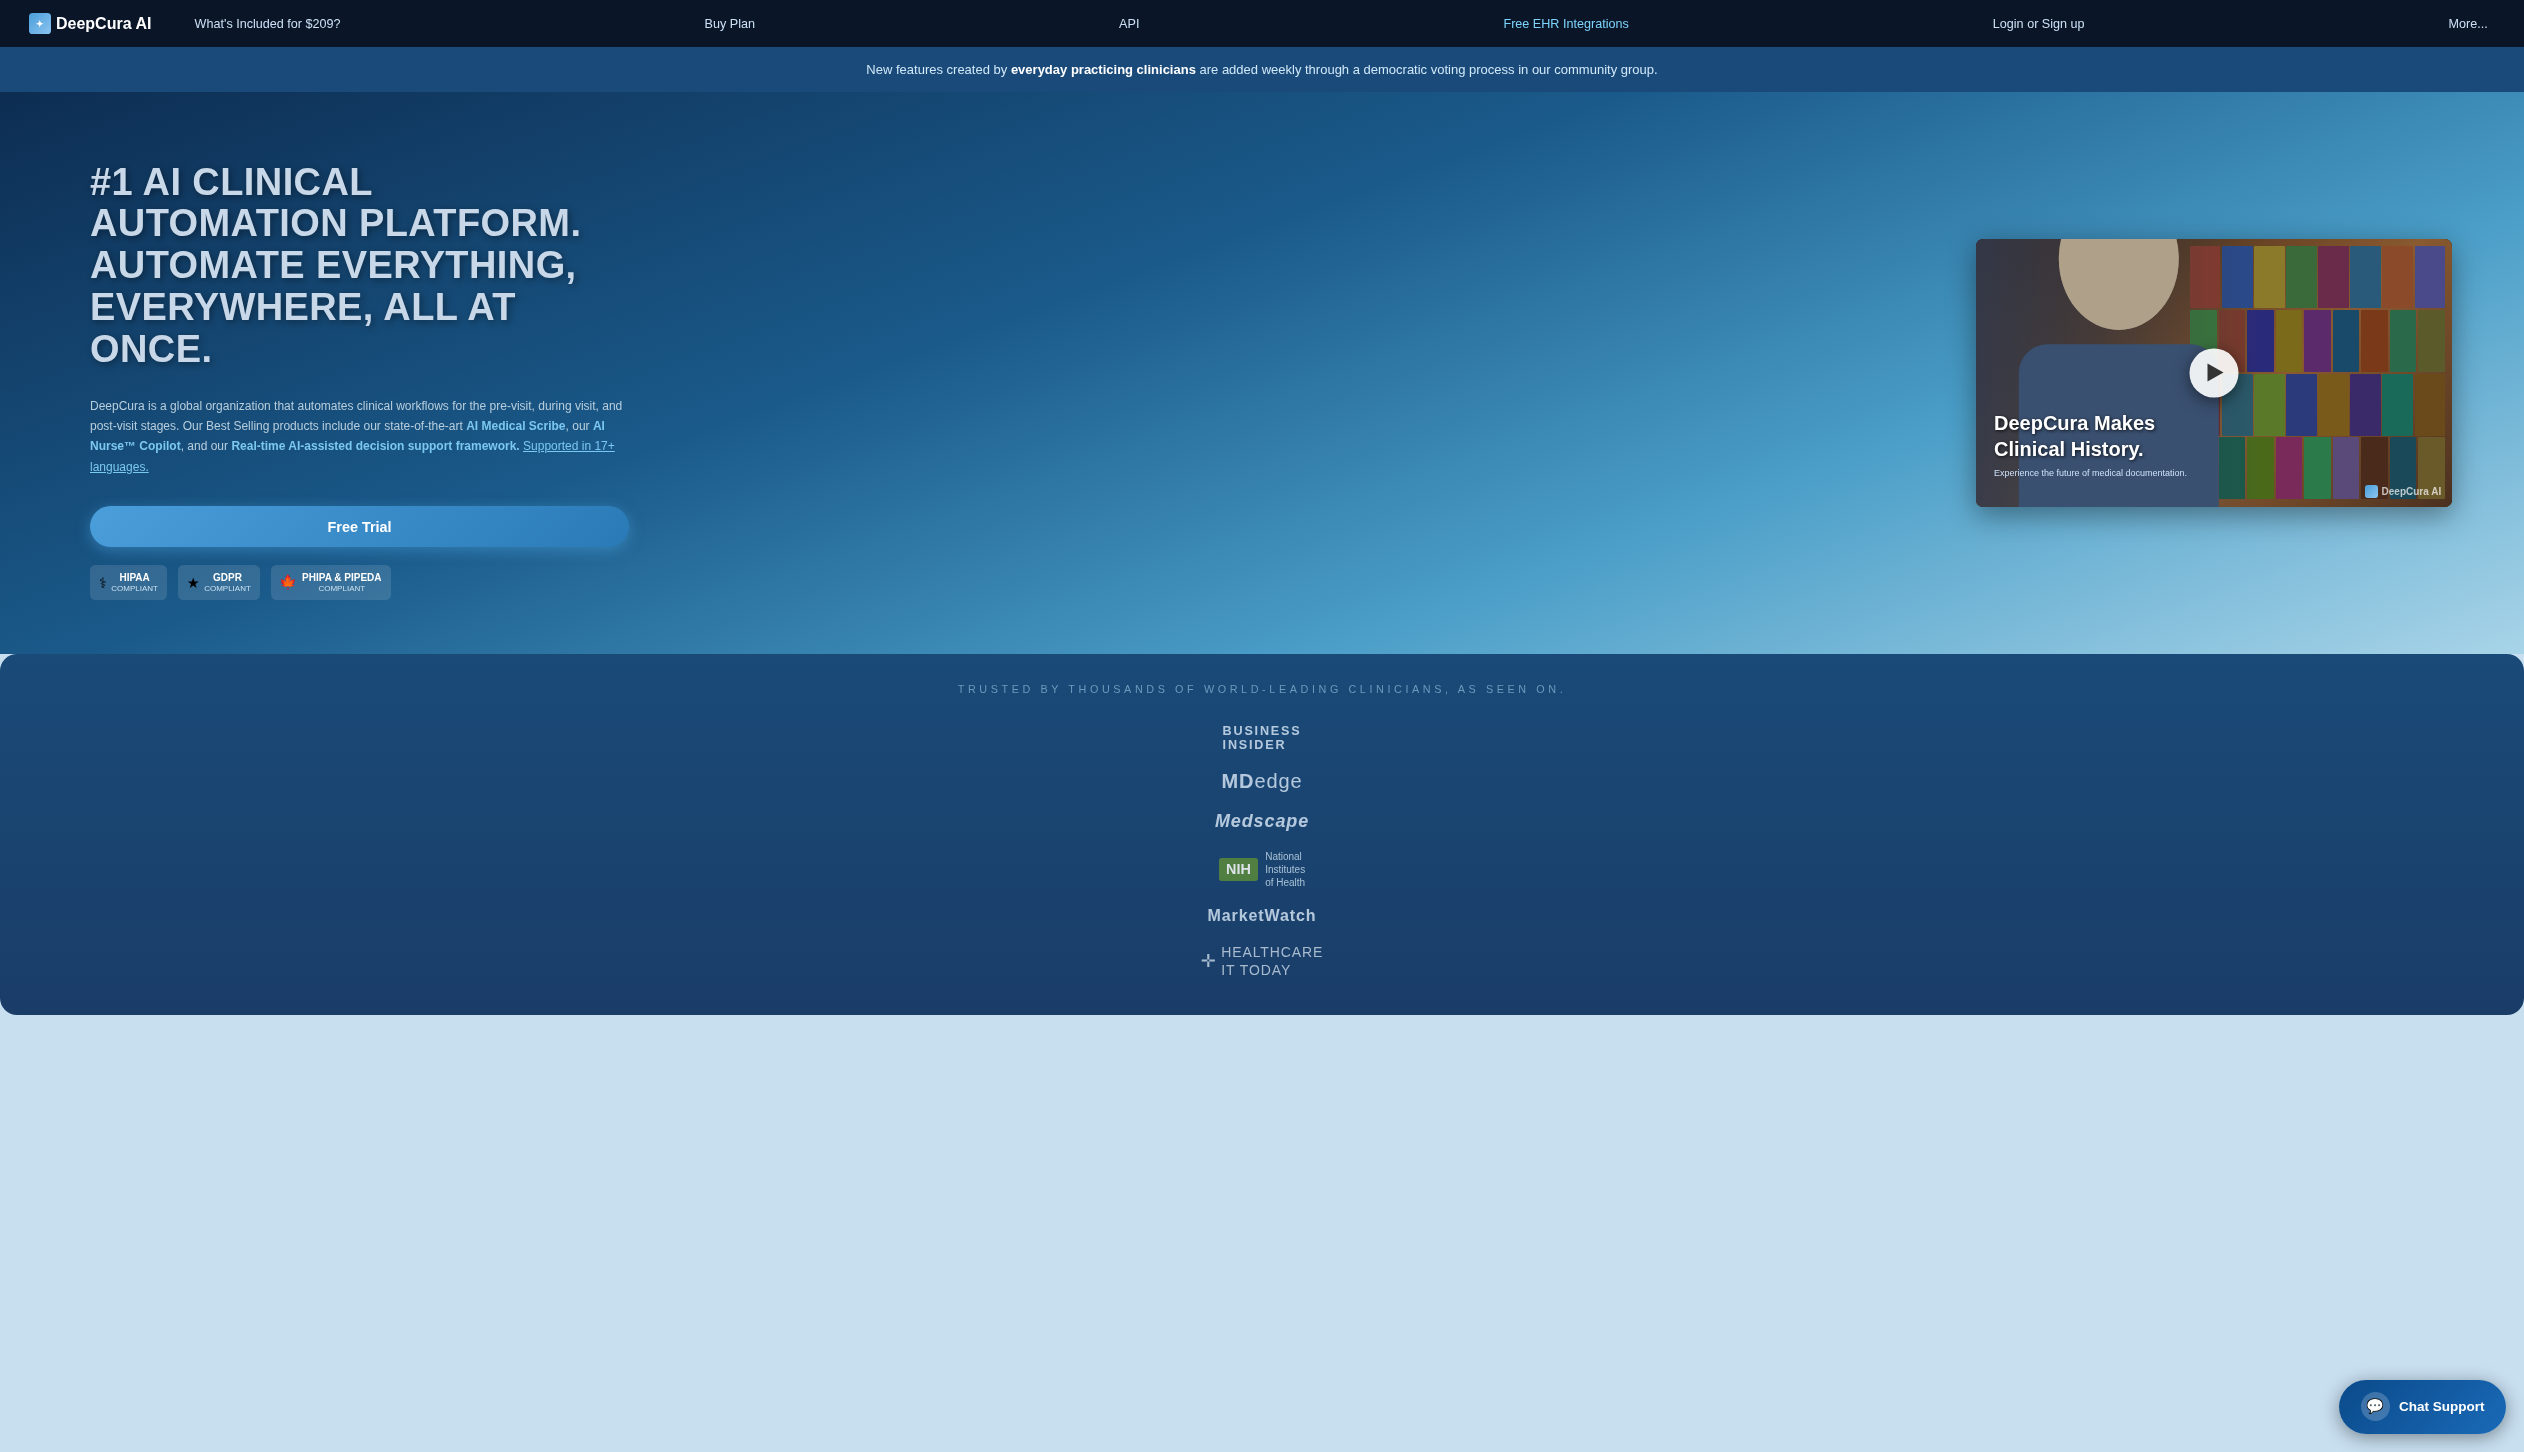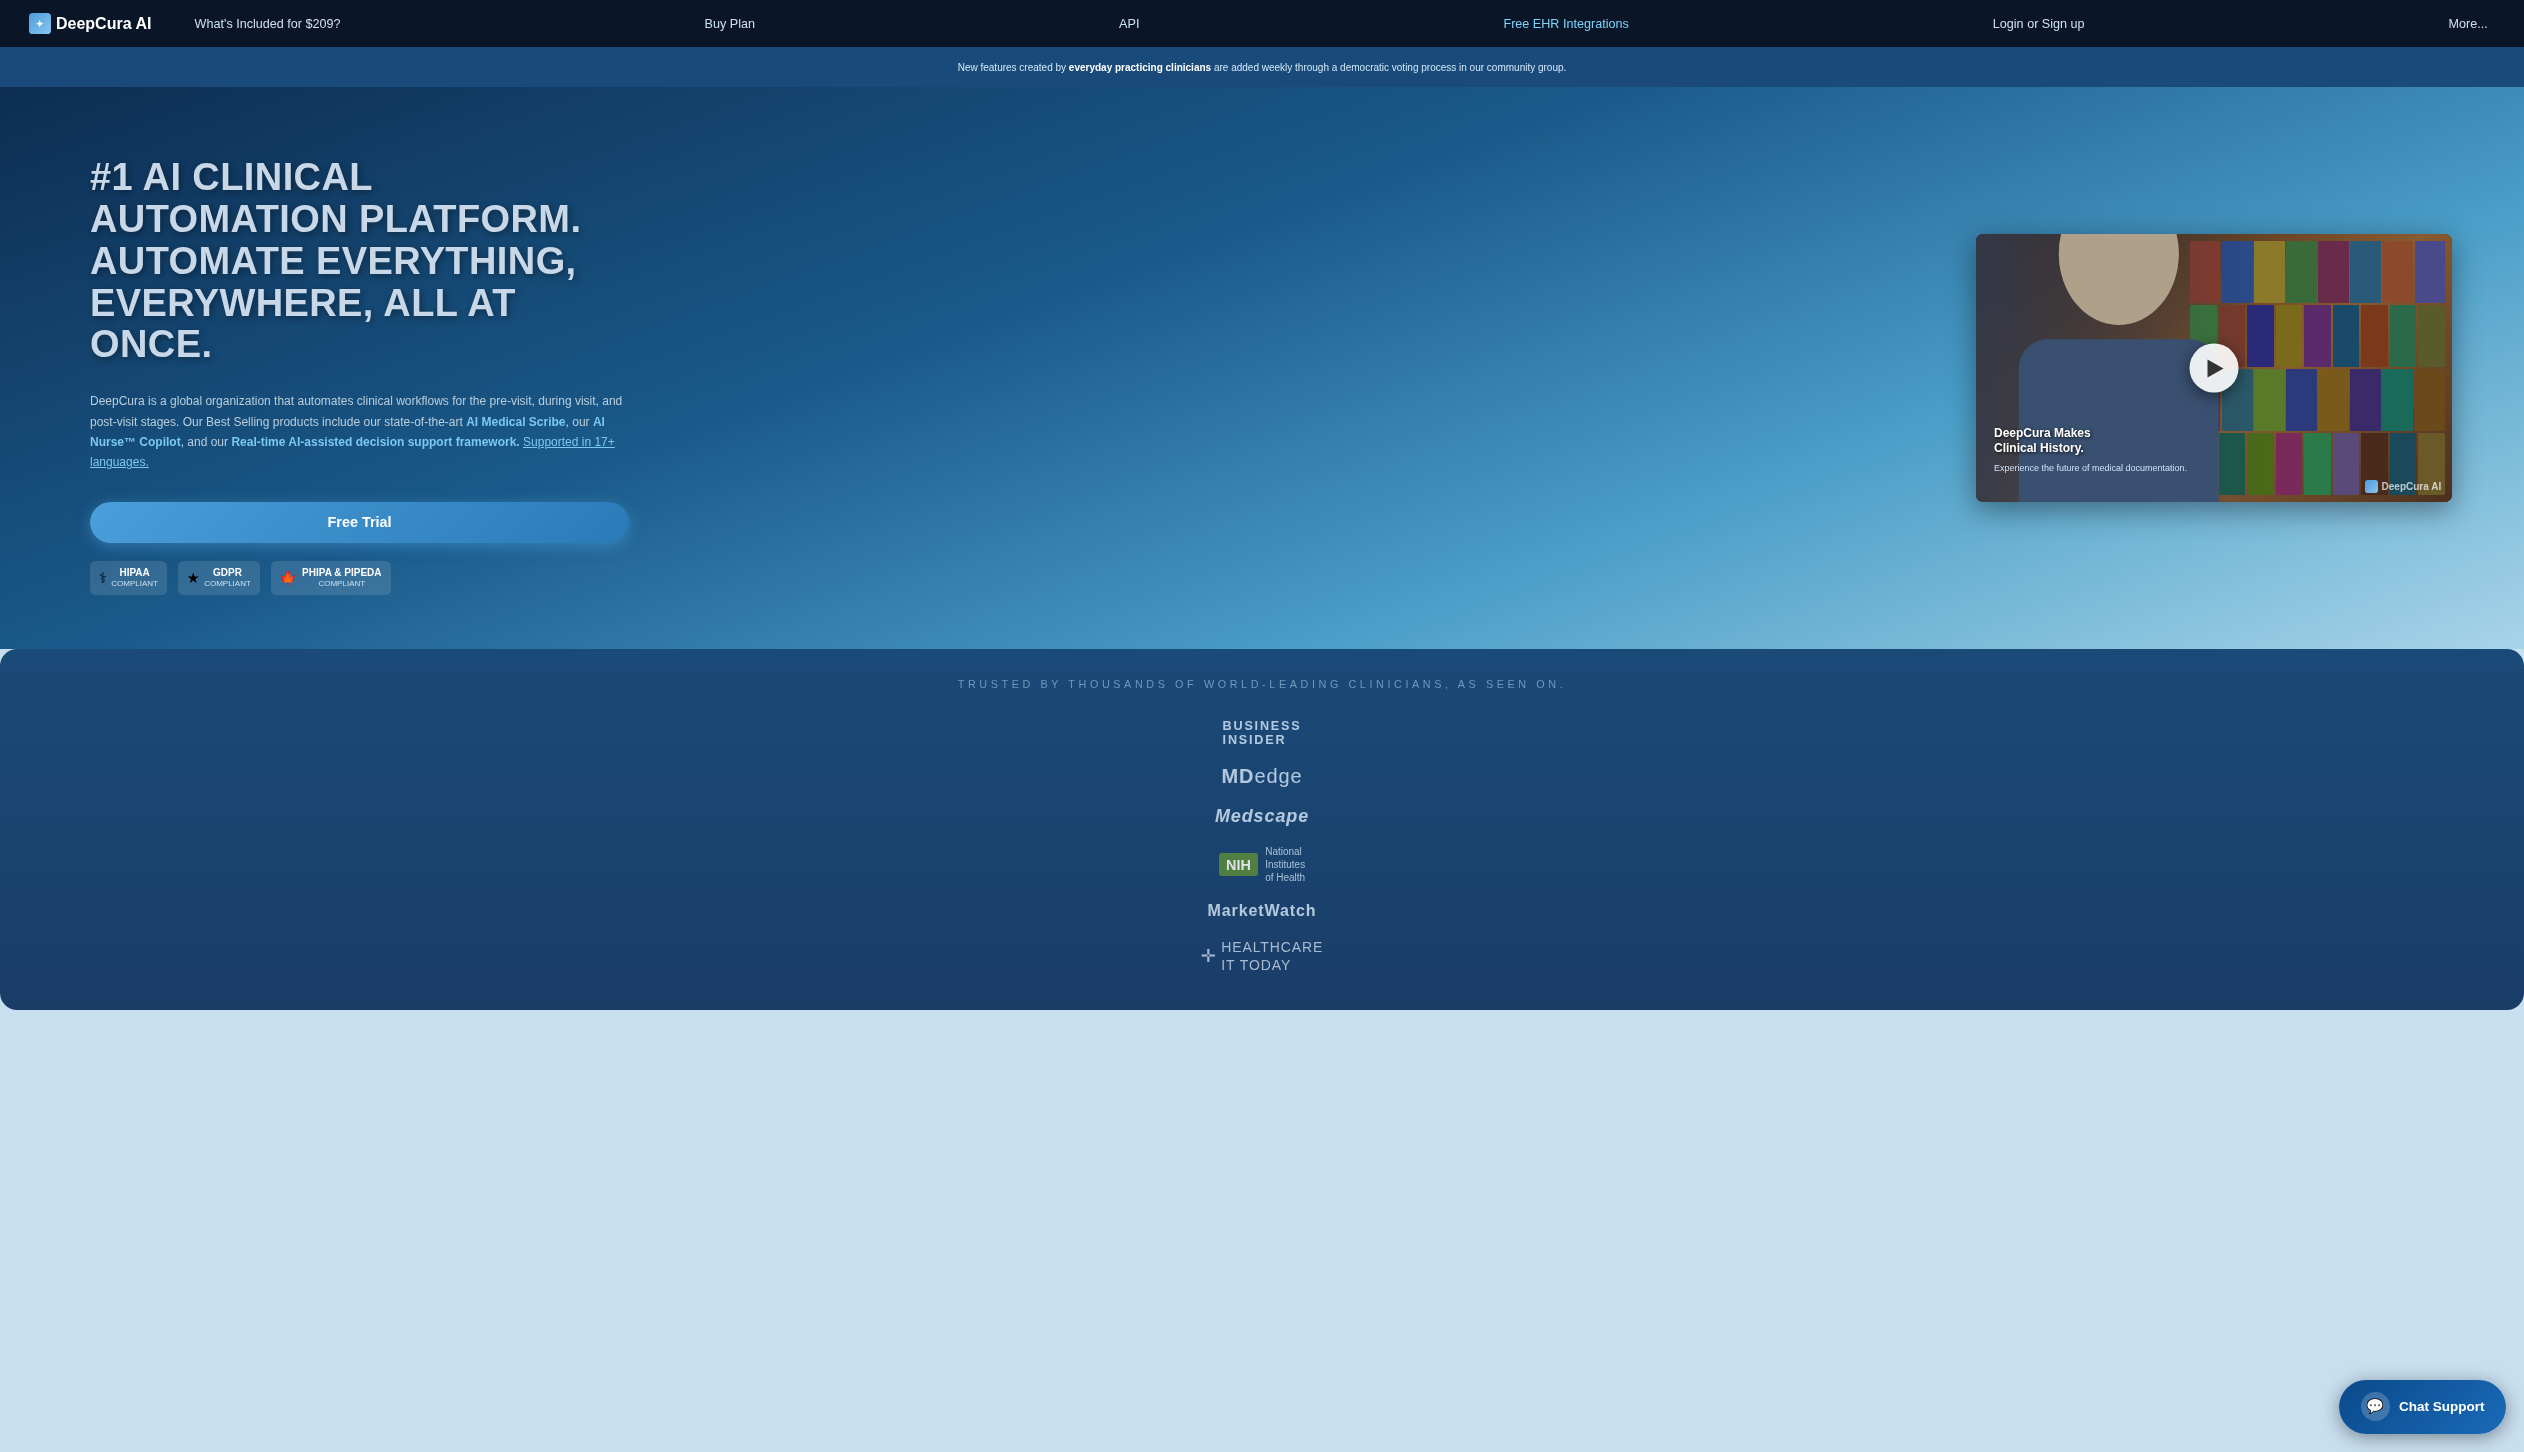--- a/index.html
+++ b/index.html
@@ -59,21 +59,21 @@
     .nav-link.highlighted {
       color: #7dd4fc;
     }
 
     
     .banner {
       background: #1a4a7a;
       text-align: center;
       padding: 12.6px 18px;
       color: #d0e8f8;
-      font-size: 10px;
+      font-size: 13px;
       line-height: 1.5;
     }
     .banner em {
       font-style: normal;
       font-weight: 700;
       color: #fff;
     }
 
     
     .hero {
@@ -205,21 +205,21 @@
       left: 0;
       width: 60%;
       height: 100%;
       background: linear-gradient(to right, rgba(50,60,80,0.85) 0%, transparent 100%);
     }
     .video-overlay-text {
       position: absolute;
       bottom: 45px;
       left: 18px;
       color: #fff;
-      font-size: 12px;
+      font-size: 20px;
       font-weight: 700;
       line-height: 1.3;
       text-shadow: 0.9px 0.9px 3.6px rgba(0,0,0,0.8);
     }
     .video-overlay-sub {
       position: absolute;
       bottom: 29px;
       left: 18px;
       color: #cce0f8;
       font-size: 9px;

